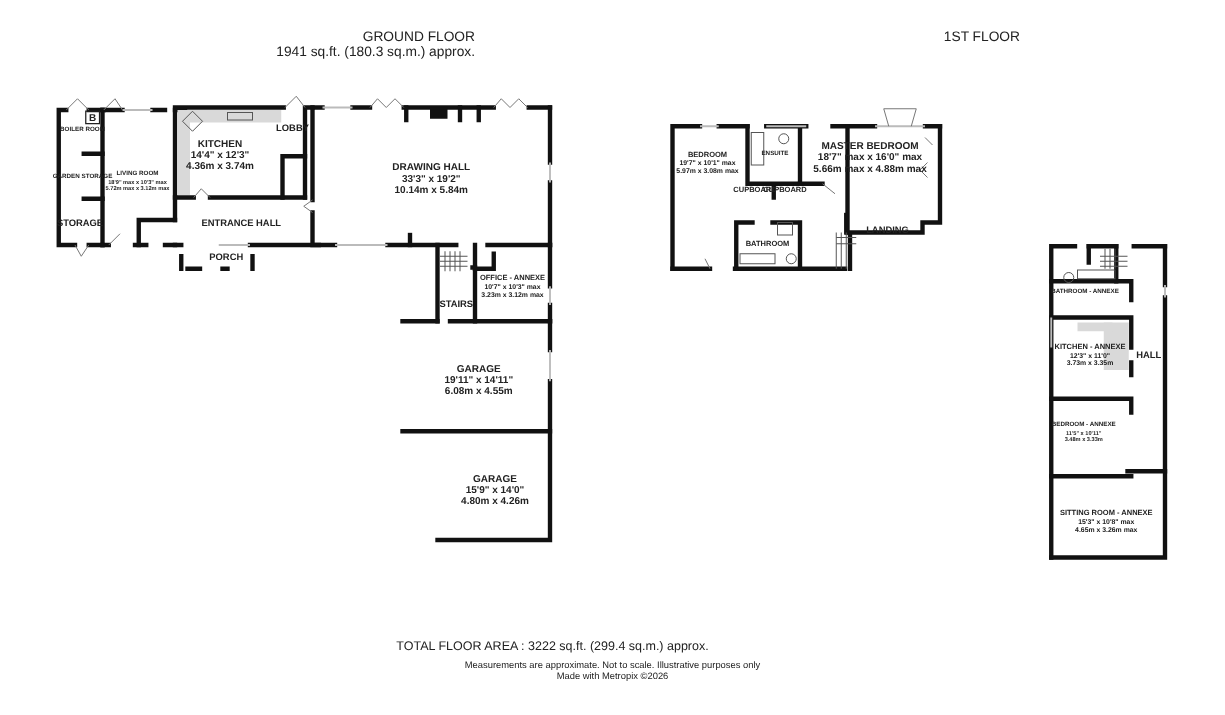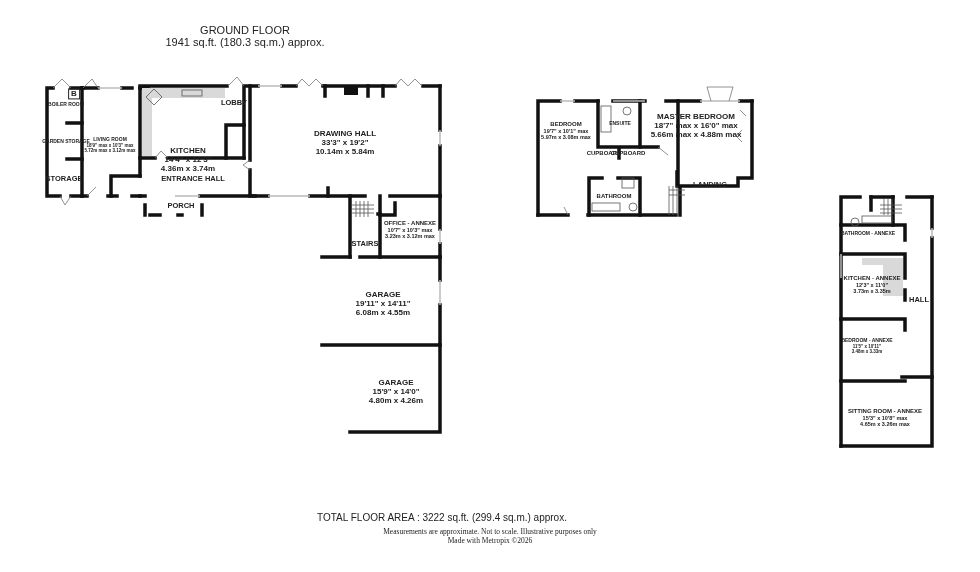--- a/index.html
+++ b/index.html
@@ -1,38 +1,39 @@
 <!DOCTYPE html>
 <html><head>
 <meta charset="utf-8">
 <style>
   html, body { margin:0; padding:0; background:#ffffff; }
   body { width:980px; height:572px; position:relative; overflow:hidden; font-family:"Liberation Sans", sans-serif; color:#222; }
-  .hdr { position:absolute; text-align:center; font-size:11px; line-height:12px; color:#222; }
+  .hdr { position:absolute; text-align:right; font-size:11px; line-height:12px; color:#222; }
   .hdr .t { display:block; }
   svg.plan { position:absolute; left:0; top:0; }
   .lbl { position:absolute; text-align:center; font-family:"Liberation Sans", sans-serif; font-weight:bold; color:#222; line-height:1.15; white-space:nowrap; transform:translate(-50%,-50%); }
   .lbl .n { display:block; }
   .lbl .d { display:block; }
   .s9 .n { font-size:8px; } .s9 .d { font-size:8px; }
   .s5 .n { font-size:5px; } .s5 .d { font-size:4.5px; }
   .s6 .n { font-size:6px; } .s6 .d { font-size:5.5px; }
   .s8 .n { font-size:7.5px; }
   .footer { position:absolute; left:0; width:980px; text-align:center; }
   .footer .total { position:absolute; top:512px; left:0; width:884px; font-size:10px; color:#222; }
-  .footer .note { position:absolute; top:527px; left:0; width:980px; font-size:7.5px; line-height:9px; color:#222;font-family:Liberation Serif, serif; }
+  .footer .note { position:absolute; top:527px; left:0; width:980px; font-size:7.5px; line-height:9px; color:#222; }
 </style>
 </head>
 <body>
 
 <div class="hdr" style="left:110px; top:24px; width:270px;">
   <span class="t">GROUND FLOOR</span>
   <span class="t">1941 sq.ft. (180.3 sq.m.) approx.</span>
 </div>
 <div class="hdr" style="left:620px; top:24px; width:230px;">
+  <span class="t" style="padding-right:34px;">1ST FLOOR</span>
 </div>
 
 <svg class="plan" width="980" height="572" viewBox="0 0 980 572">
   <g fill="none" stroke="#111" stroke-width="3.5" stroke-linecap="square">
 
     <path d="M47 88 V196 M47 88 H53 M71 88 H83 M47 196 H60 M71 196 H82"></path>
     <path d="M82 88 V196"></path>
     <path d="M67 123 H82 M67 159 H82"></path>
 
     <path d="M82 88 H98 M122 88 H132 M148 88 H140"></path>
@@ -125,21 +126,21 @@
     <span class="n">GARDEN STORAGE</span>
   </div>
 <div class="lbl s8" style="left:64px; top:179px;">
     <span class="n">STORAGE</span>
   </div>
 <div class="lbl s5" style="left:110px; top:145px;">
   <span class="n">LIVING ROOM</span>
   <span class="d">18'9" max x 10'3" max</span>
   <span class="d">5.72m max x 3.12m max</span>
 </div>
-<div class="lbl s9" style="left:188px; top:124px;margin-top:36px;">
+<div class="lbl s9" style="left:176px; top:124px;">
   <span class="n">KITCHEN</span>
   <span class="d">14'4"  x 12'3"</span>
   <span class="d">4.36m  x 3.74m</span>
 </div>
 <div class="lbl s8" style="left:234px; top:103px;">
     <span class="n">LOBBY</span>
   </div>
 <div class="lbl s8" style="left:193px; top:179px;">
     <span class="n">ENTRANCE HALL</span>
   </div>
@@ -197,21 +198,21 @@
   </div>
 
 <div class="lbl s5" style="left:868px; top:234px;">
     <span class="n">BATHROOM - ANNEXE</span>
   </div>
 <div class="lbl s6" style="left:872px; top:285px;">
   <span class="n">KITCHEN - ANNEXE</span>
   <span class="d">12'3"  x 11'0"</span>
   <span class="d">3.73m  x 3.35m</span>
 </div>
-<div class="lbl s8" style="left:919px; top:300px;">
+<div class="lbl s8" style="left:919px; top:285px;">
     <span class="n">HALL</span>
   </div>
 <div class="lbl s5" style="left:867px; top:346px;">
   <span class="n">BEDROOM - ANNEXE</span>
   <span class="d">11'5"  x 10'11"</span>
   <span class="d">3.48m  x 3.33m</span>
 </div>
 <div class="lbl s6" style="left:885px; top:418px;">
   <span class="n">SITTING ROOM - ANNEXE</span>
   <span class="d">15'3"  x 10'8" max</span>

